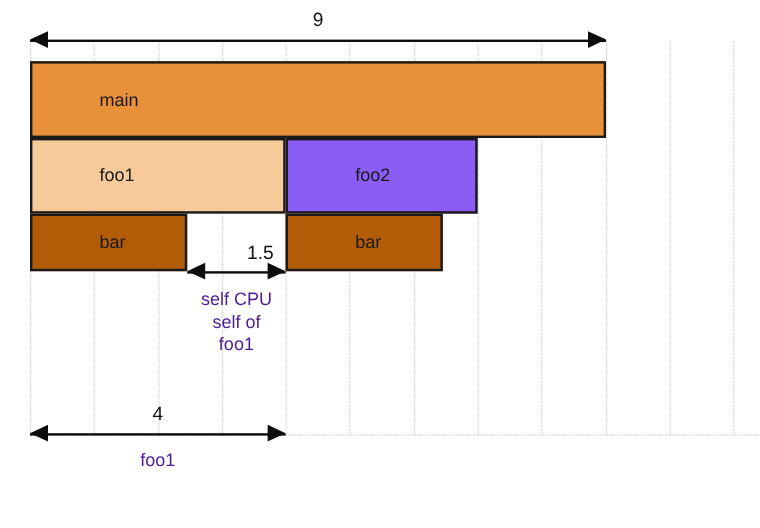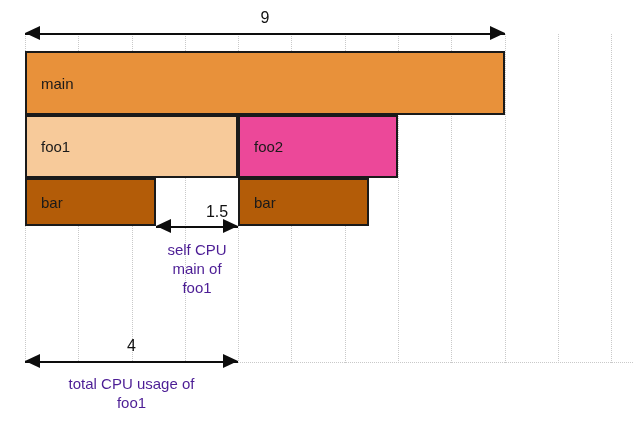--- a/index.html
+++ b/index.html
@@ -47,20 +47,21 @@
   }
 
   
   .frame {
     position: absolute;
     box-sizing: border-box;
     border: 2px solid #1a1a1a;
     display: flex;
     align-items: center;
     overflow: hidden;
+    padding-left: 42px;
   }
   .frame .frame-label {
     font-size: 15px;
     color: #1a1a1a;
     padding-left: 14px;
     white-space: nowrap;
     line-height: 1;
   }
 
   .frame-main { left: 25px;  top: 51px;  width: 480px; height: 64px; }
@@ -144,21 +145,21 @@
   </div>
 
   <div class="frame frame-main" style="background:#E8913A;">
     <span class="frame-label">main</span>
   </div>
 
   <div class="frame frame-foo1" style="background:#F7CA9A;">
     <span class="frame-label">foo1</span>
   </div>
 
-  <div class="frame frame-foo2" style="background:#ec4899;">
+  <div class="frame frame-foo2" style="background:#8b5cf6;">
     <span class="frame-label">foo2</span>
   </div>
 
   <div class="frame frame-bar1" style="background:#B35C08;">
     <span class="frame-label">bar</span>
   </div>
 
   <div class="frame frame-bar2" style="background:#B35C08;">
     <span class="frame-label">bar</span>
   </div>
@@ -170,29 +171,28 @@
     <div class="dim-value">9</div>
   </div>
 
   <div class="dim dim-self">
     <div class="dim-line"></div>
     <div class="arrow-head arrow-left"></div>
     <div class="arrow-head arrow-right"></div>
     <div class="dim-value">1.5</div>
     <div class="dim-caption">
       <div>self CPU</div>
-      <div>main of</div>
+      <div>self of</div>
       <div>foo1</div>
     </div>
   </div>
 
   <div class="dim dim-totalfoo">
     <div class="dim-line"></div>
     <div class="arrow-head arrow-left"></div>
     <div class="arrow-head arrow-right"></div>
     <div class="dim-value">4</div>
     <div class="dim-caption">
-      <div>total CPU usage of</div>
       <div>foo1</div>
     </div>
   </div>
 
 </div>
 
 </body></html>

